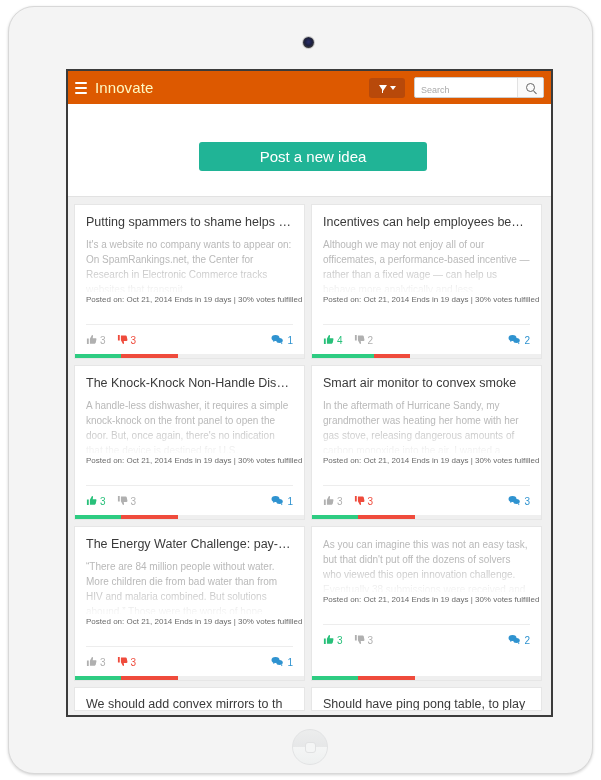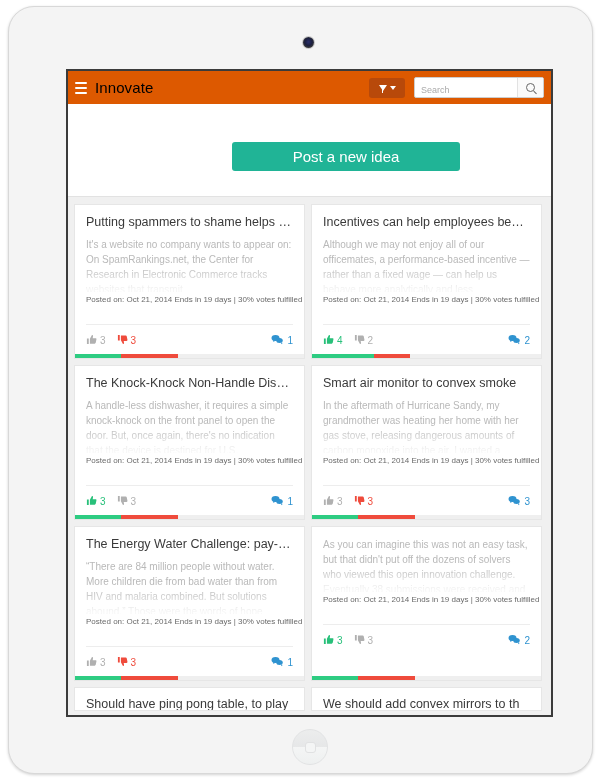--- a/index.html
+++ b/index.html
@@ -92,21 +92,21 @@
     margin-right: 8px;
     cursor: pointer;
   }
   .hamburger span {
     display: block;
     height: 2px;
     background: #fff;
     border-radius: 1px;
   }
   #brand {
-    color: #000000;
+    color: #fef9c3;
     font-size: 15px;
     letter-spacing: 0.1px;
   }
   #topbar-right {
     margin-left: auto;
     display: flex;
     align-items: center;
   }
   #filter-button {
     background: #b8490a;
@@ -201,21 +201,20 @@
     top: 38px;
     width: 228px;
     height: 29px;
     background: #20b496;
     color: #ffffff;
     border: none;
     border-radius: 3px;
     font-size: 15px;
     font-family: "Liberation Sans", sans-serif;
     cursor: pointer;
-    margin-left: 33px;
   }
 
   
   #grid {
     padding: 7px 6px 0 6px;
     display: flex;
     flex-wrap: wrap;
     gap: 6px;
     box-sizing: border-box;
   }
@@ -519,24 +518,24 @@
                 </svg></span>
               <span>2</span>
             </span>
           </div>
           <div class="progress">
             <div class="seg-green" style="width:20%"></div>
             <div class="seg-red" style="width:25%"></div>
           </div>
         </div>
         <div class="card partial">
+          <div class="card-title">We should add convex mirrors to th</div>
+        </div>
+        <div class="card partial">
           <div class="card-title">Should have ping pong table, to play</div>
-        </div>
-        <div class="card partial">
-          <div class="card-title">We should add convex mirrors to th</div>
         </div>
       </div>
 
   </div>
 
   <div id="home-button">
     <div id="home-square"></div>
   </div>
 </div>
 

